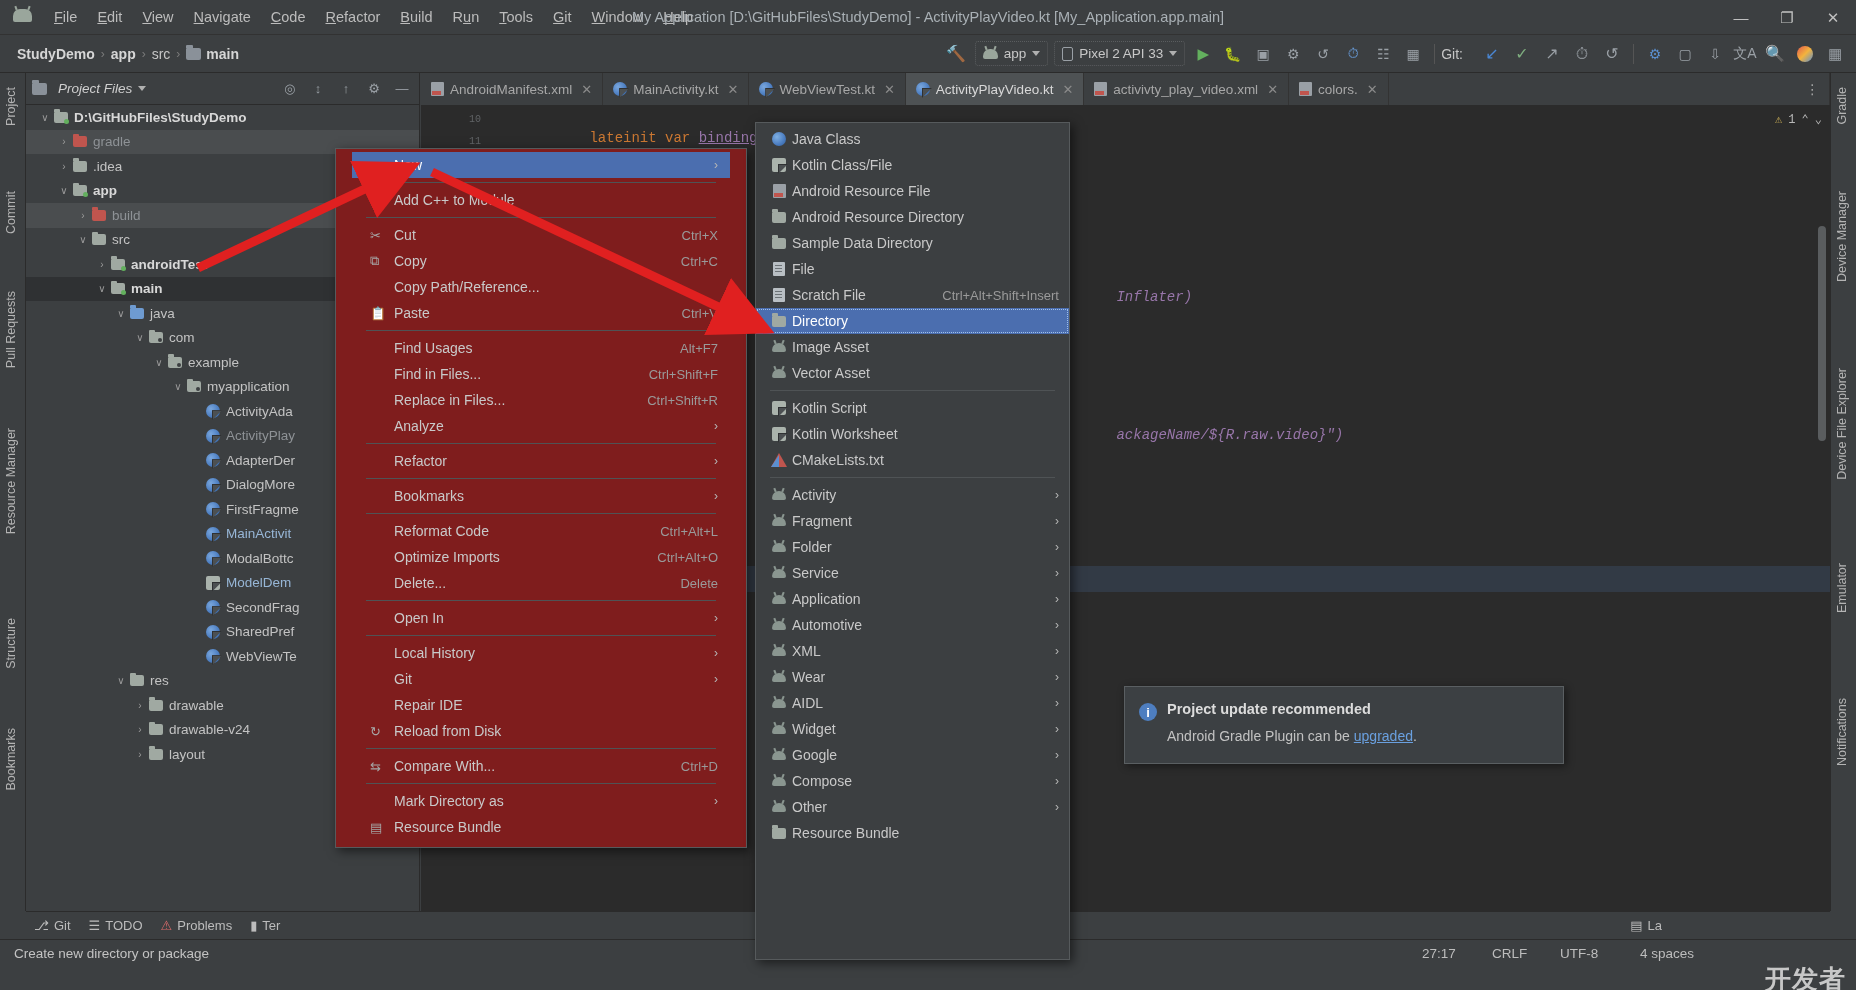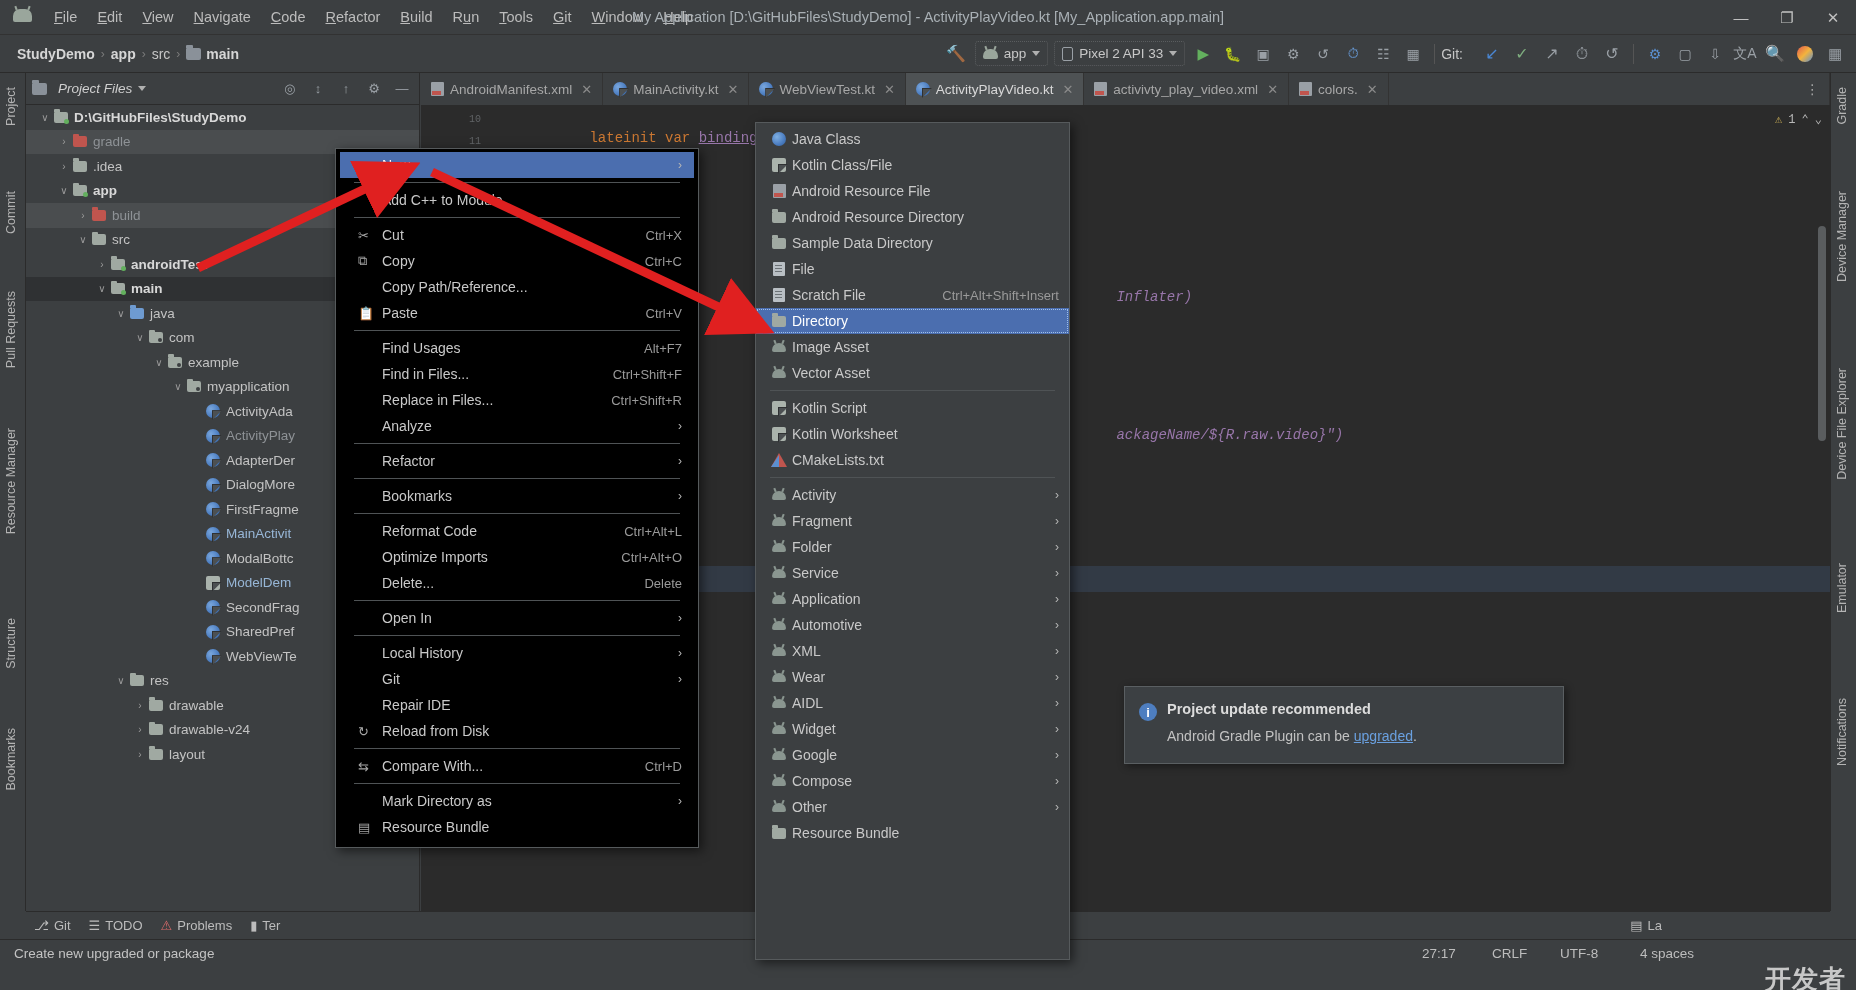--- a/index.html
+++ b/index.html
@@ -124,23 +124,23 @@
   .etab .x { color:#8b8b8b; font-size:13px; margin-left:3px;}
   #code { position:absolute; left:0; top:33px; right:0; bottom:0; background:#2b2b2b;
           font-family:"Liberation Mono", monospace; font-size:14px; }
   .gutter-line { position:absolute; left:0; width:60px; text-align:right; color:#606366; font-size:10px;}
   .code-line { position:absolute; white-space:pre; }
   .kw { color:#cc7832; } .typ{color:#a9b7c6;}
   .ita{color:#9876aa; font-style:italic;}
 
   
   #ctxmenu {
-    position:absolute; left:335px; top:148px; width:364px; height:700px;
-    background:#000000; border:1px solid #565a5c; box-shadow:3px 3px 10px rgba(0,0,0,.55);
-    z-index:40; padding:3px 4px; overflow:hidden;
+    position:absolute; left:335px; top:148px; width:412px; height:700px;
+    background:#7f1d1d; border:1px solid #565a5c; box-shadow:3px 3px 10px rgba(0,0,0,.55);
+    z-index:40; padding:3px 16px; overflow:hidden;
   }
   .mi { height:26px; display:flex; align-items:center; font-size:14px; color:#c9c9c9;
         padding:0 12px 0 18px; white-space:nowrap; }
   .mi.sel { background:#4b6eaf; color:#ffffff; }
   .mi .mic { width:24px; flex:none; display:flex; align-items:center; color:#a6a6a6; font-size:13px; }
   .mi .mtxt { flex:1; }
   .mi .acc { color:#9a9a9a; font-size:13px; margin-left:20px; }
   .mi .arr { color:#b6b6b6; font-size:12px; margin-left:14px; }
   .msep { height:1px; background:#4f5355; margin:4px 14px; }
 
@@ -962,21 +962,21 @@
     <span>Ter</span>
   </div>
   <div style="flex:1"></div>
   <div class="btab" style="margin-right:160px;">
     <span>▤</span>
     <span>La</span>
   </div>
 </div>
 
 <div id="statusbar">
-  <div id="statusmsg">Create new upgraded or package</div>
+  <div id="statusmsg">Create new directory or package</div>
   <div class="sb-right" style="left:1422px;">27:17</div>
   <div class="sb-right" style="left:1492px;">CRLF</div>
   <div class="sb-right" style="left:1560px;">UTF-8</div>
   <div class="sb-right" style="left:1640px;">4 spaces</div>
   <div id="watermark">
     <span>开发者</span>
     
   </div>
 </div>
 

